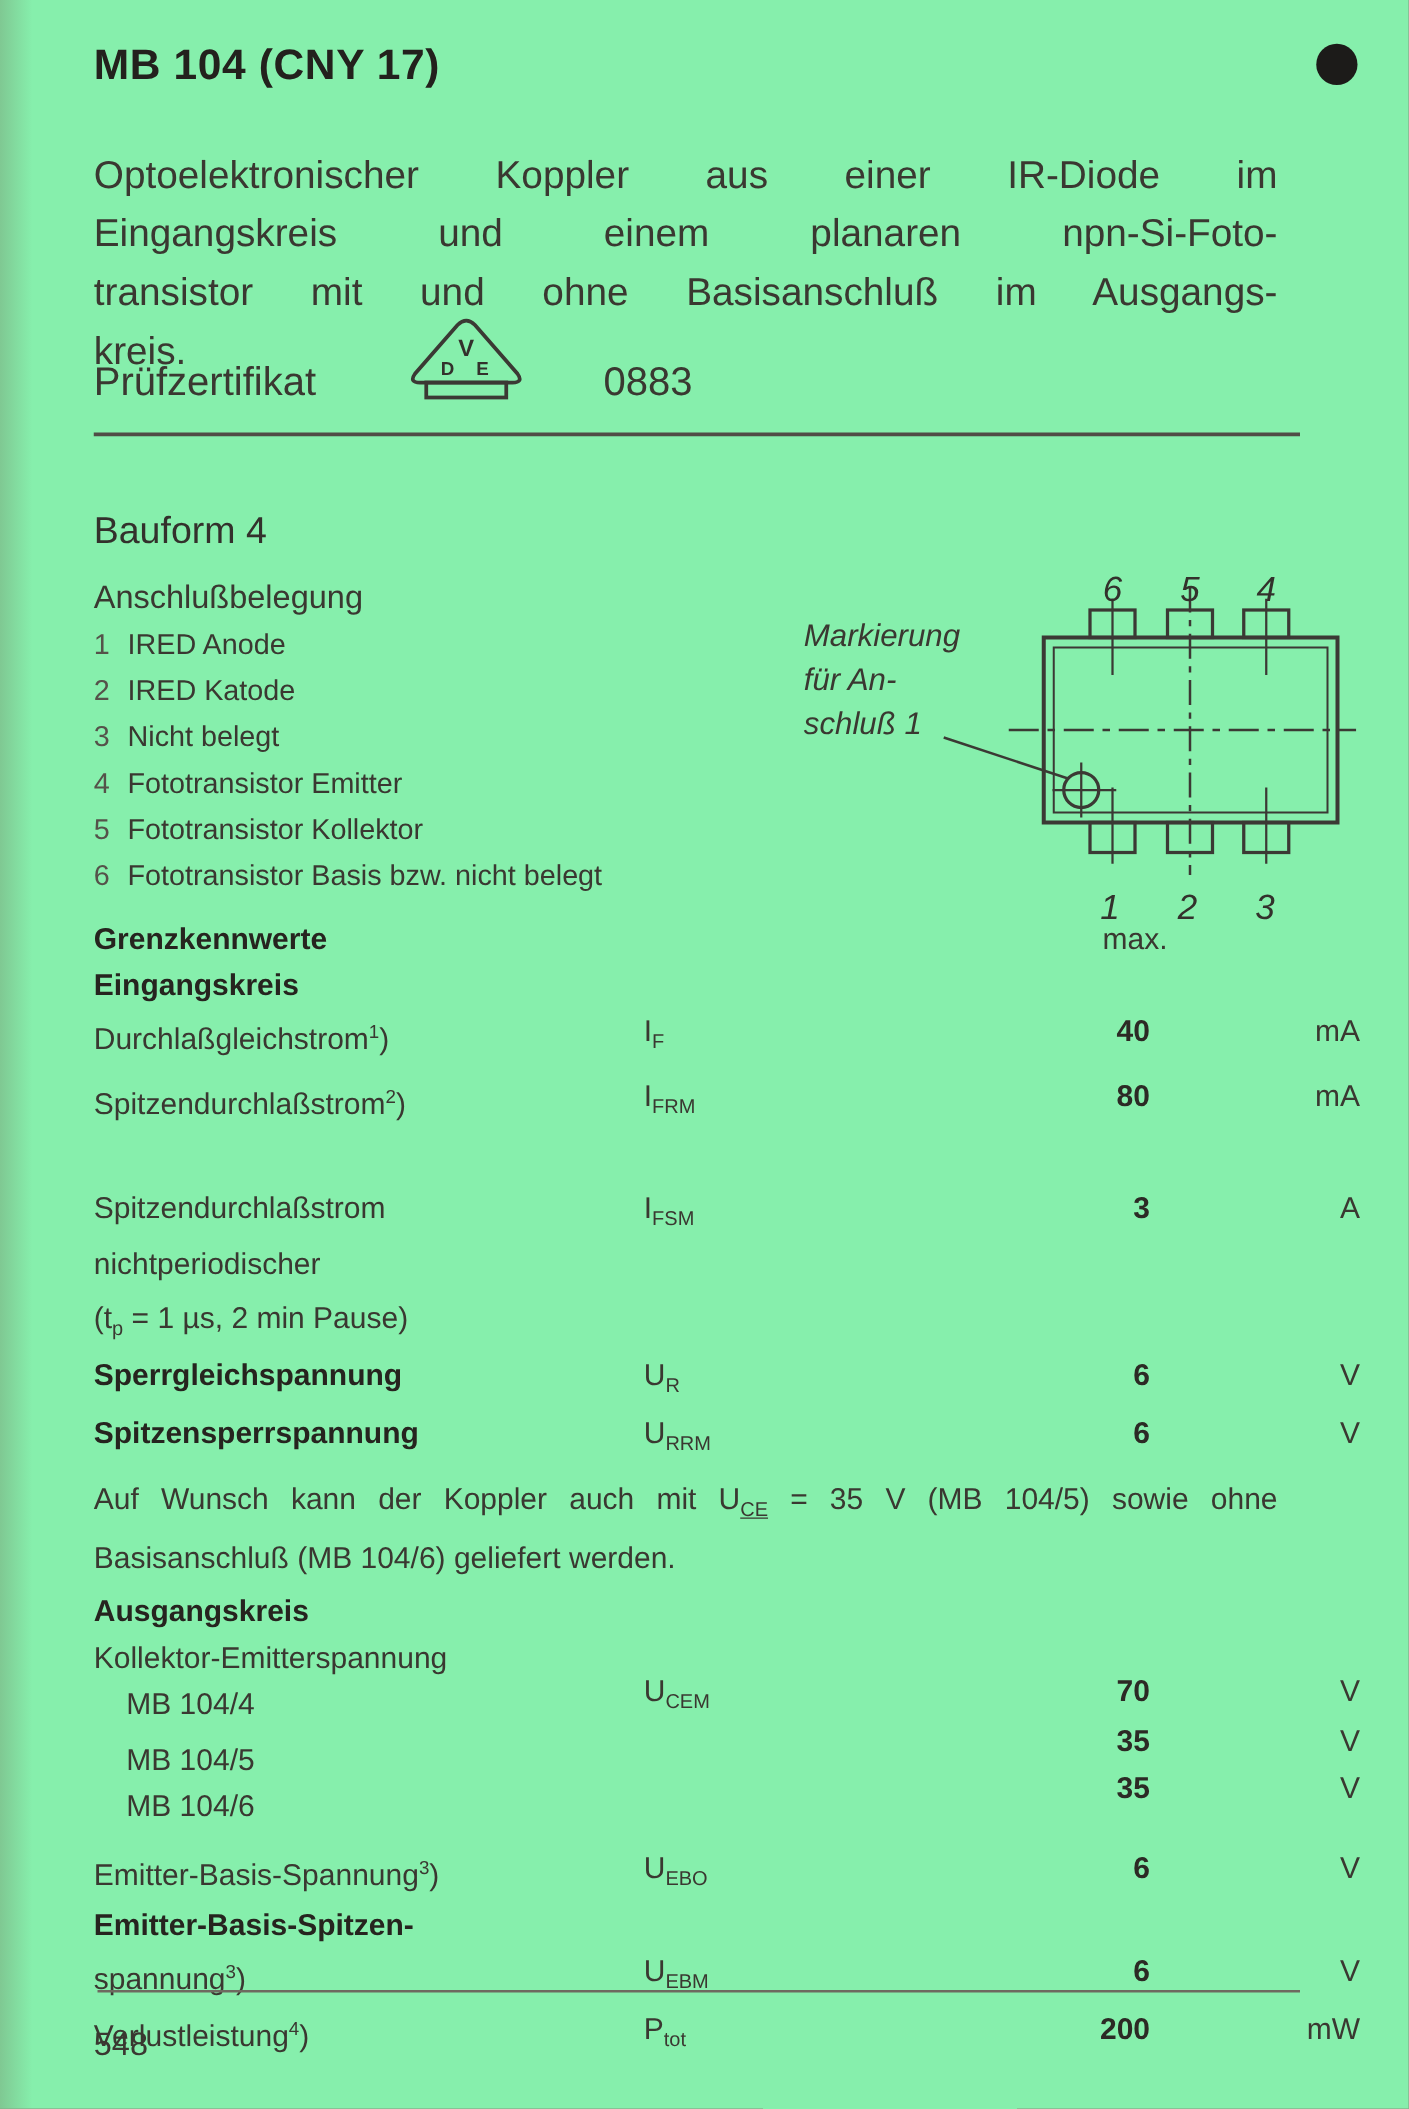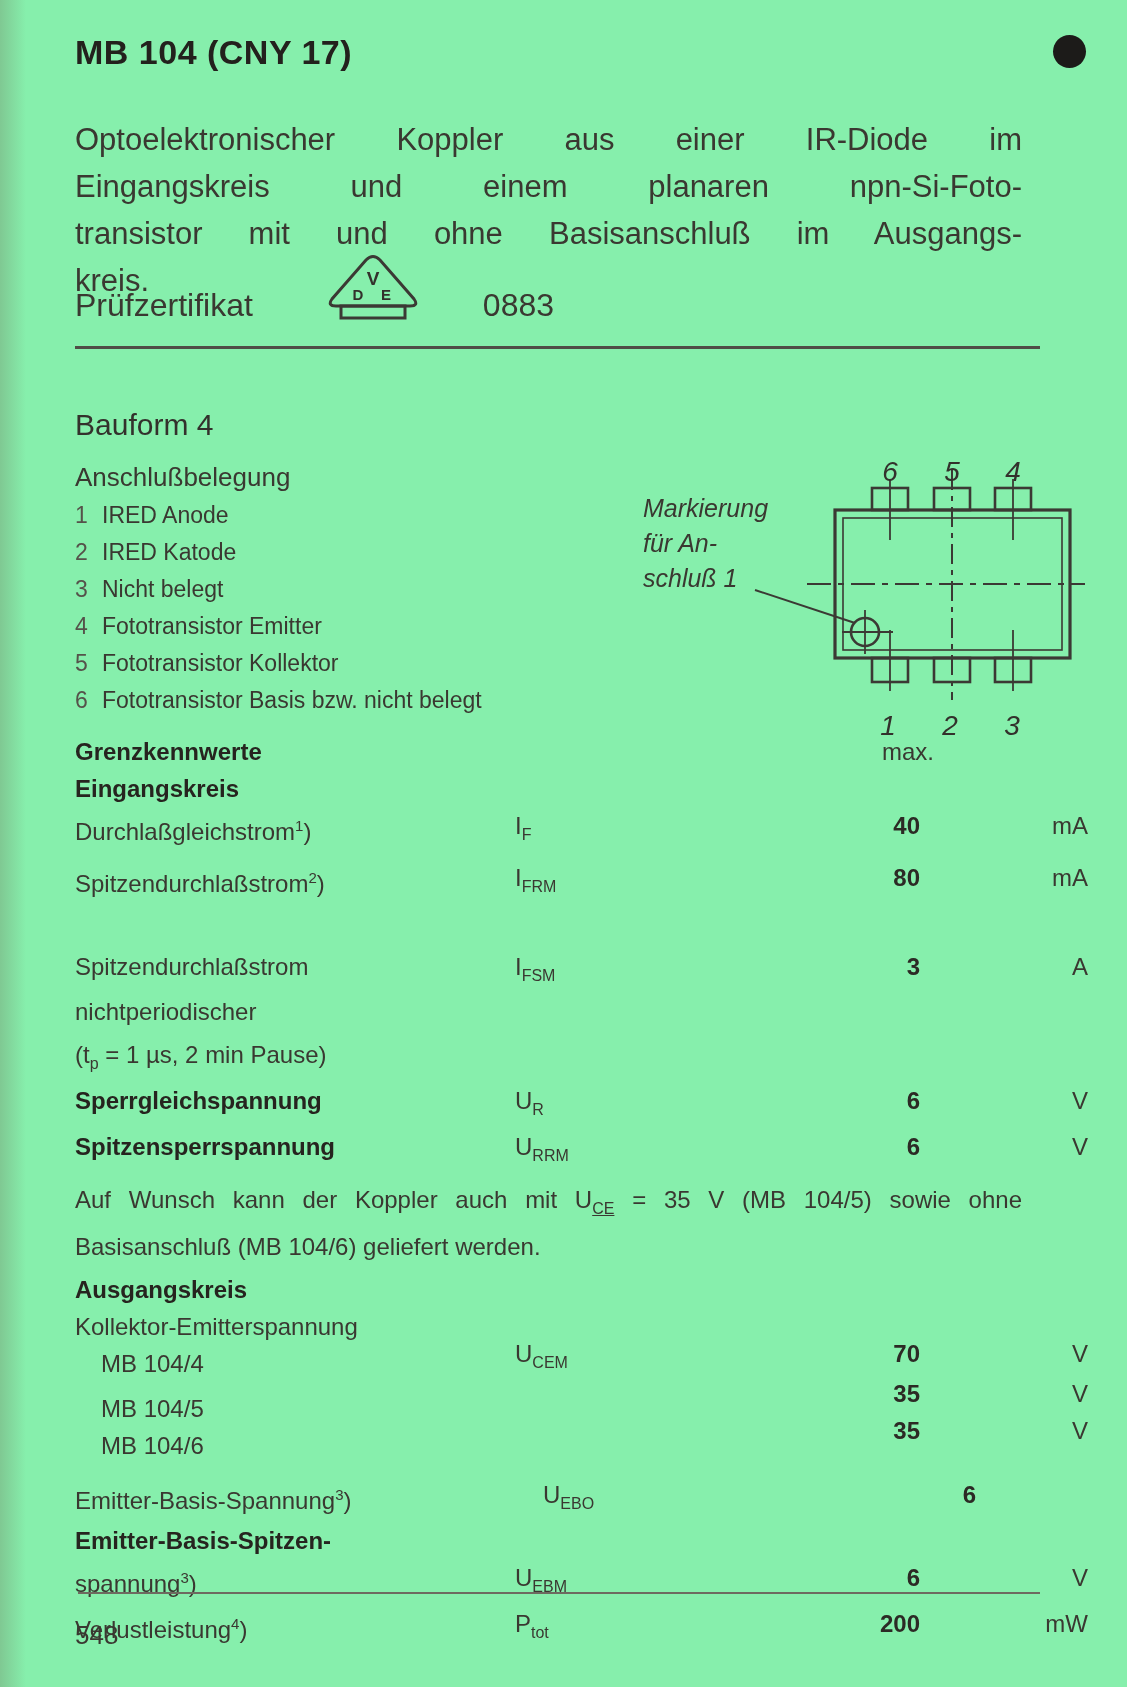--- a/index.html
+++ b/index.html
@@ -43,21 +43,21 @@
   .dg-num { font-size:28px; font-style:italic; fill:#33312c; }
   .dg-label { font-size:25px; font-style:italic; fill:#3a3831; }
 
   
   .table-block { left:75px; top:733px; width:1013px; font-size:24px; color:#3a3831; }
   .thead { position:relative; line-height:37px; font-weight:700; color:#26241f; }
   .max-label { position:absolute; left:807px; top:0; font-weight:400; color:#3a3831; }
   .sec-h { line-height:37px; font-weight:700; color:#26241f; }
   .trow { display:grid; grid-template-columns:440px 225px 180px 168px; line-height:37px; min-height:37px; }
   .trow.bold .c-param { font-weight:700; color:#26241f; }
-  .trow.gap { margin-top:12px;gap:28px; }
+  .trow.gap { margin-top:12px; }
   .c-param sup { font-size:15px; }
   .c-sym sub { font-size:16px; }
   .c-param sub { font-size:16px; }
   .c-val { text-align:right; font-weight:700; color:#2c2a25; }
   .c-unit { text-align:right; }
   .indent .c-param { padding-left:26px; }
   .lift1 .c-sym, .lift1 .c-val, .lift1 .c-unit { position:relative; top:-10px; }
   .lift2 .c-val, .lift2 .c-unit { position:relative; top:-15px; }
   .note { margin-top:7px; margin-bottom:5px; width:947px; line-height:38px; }
   .note-l1 { text-align:justify; text-align-last:justify; white-space:nowrap; }

